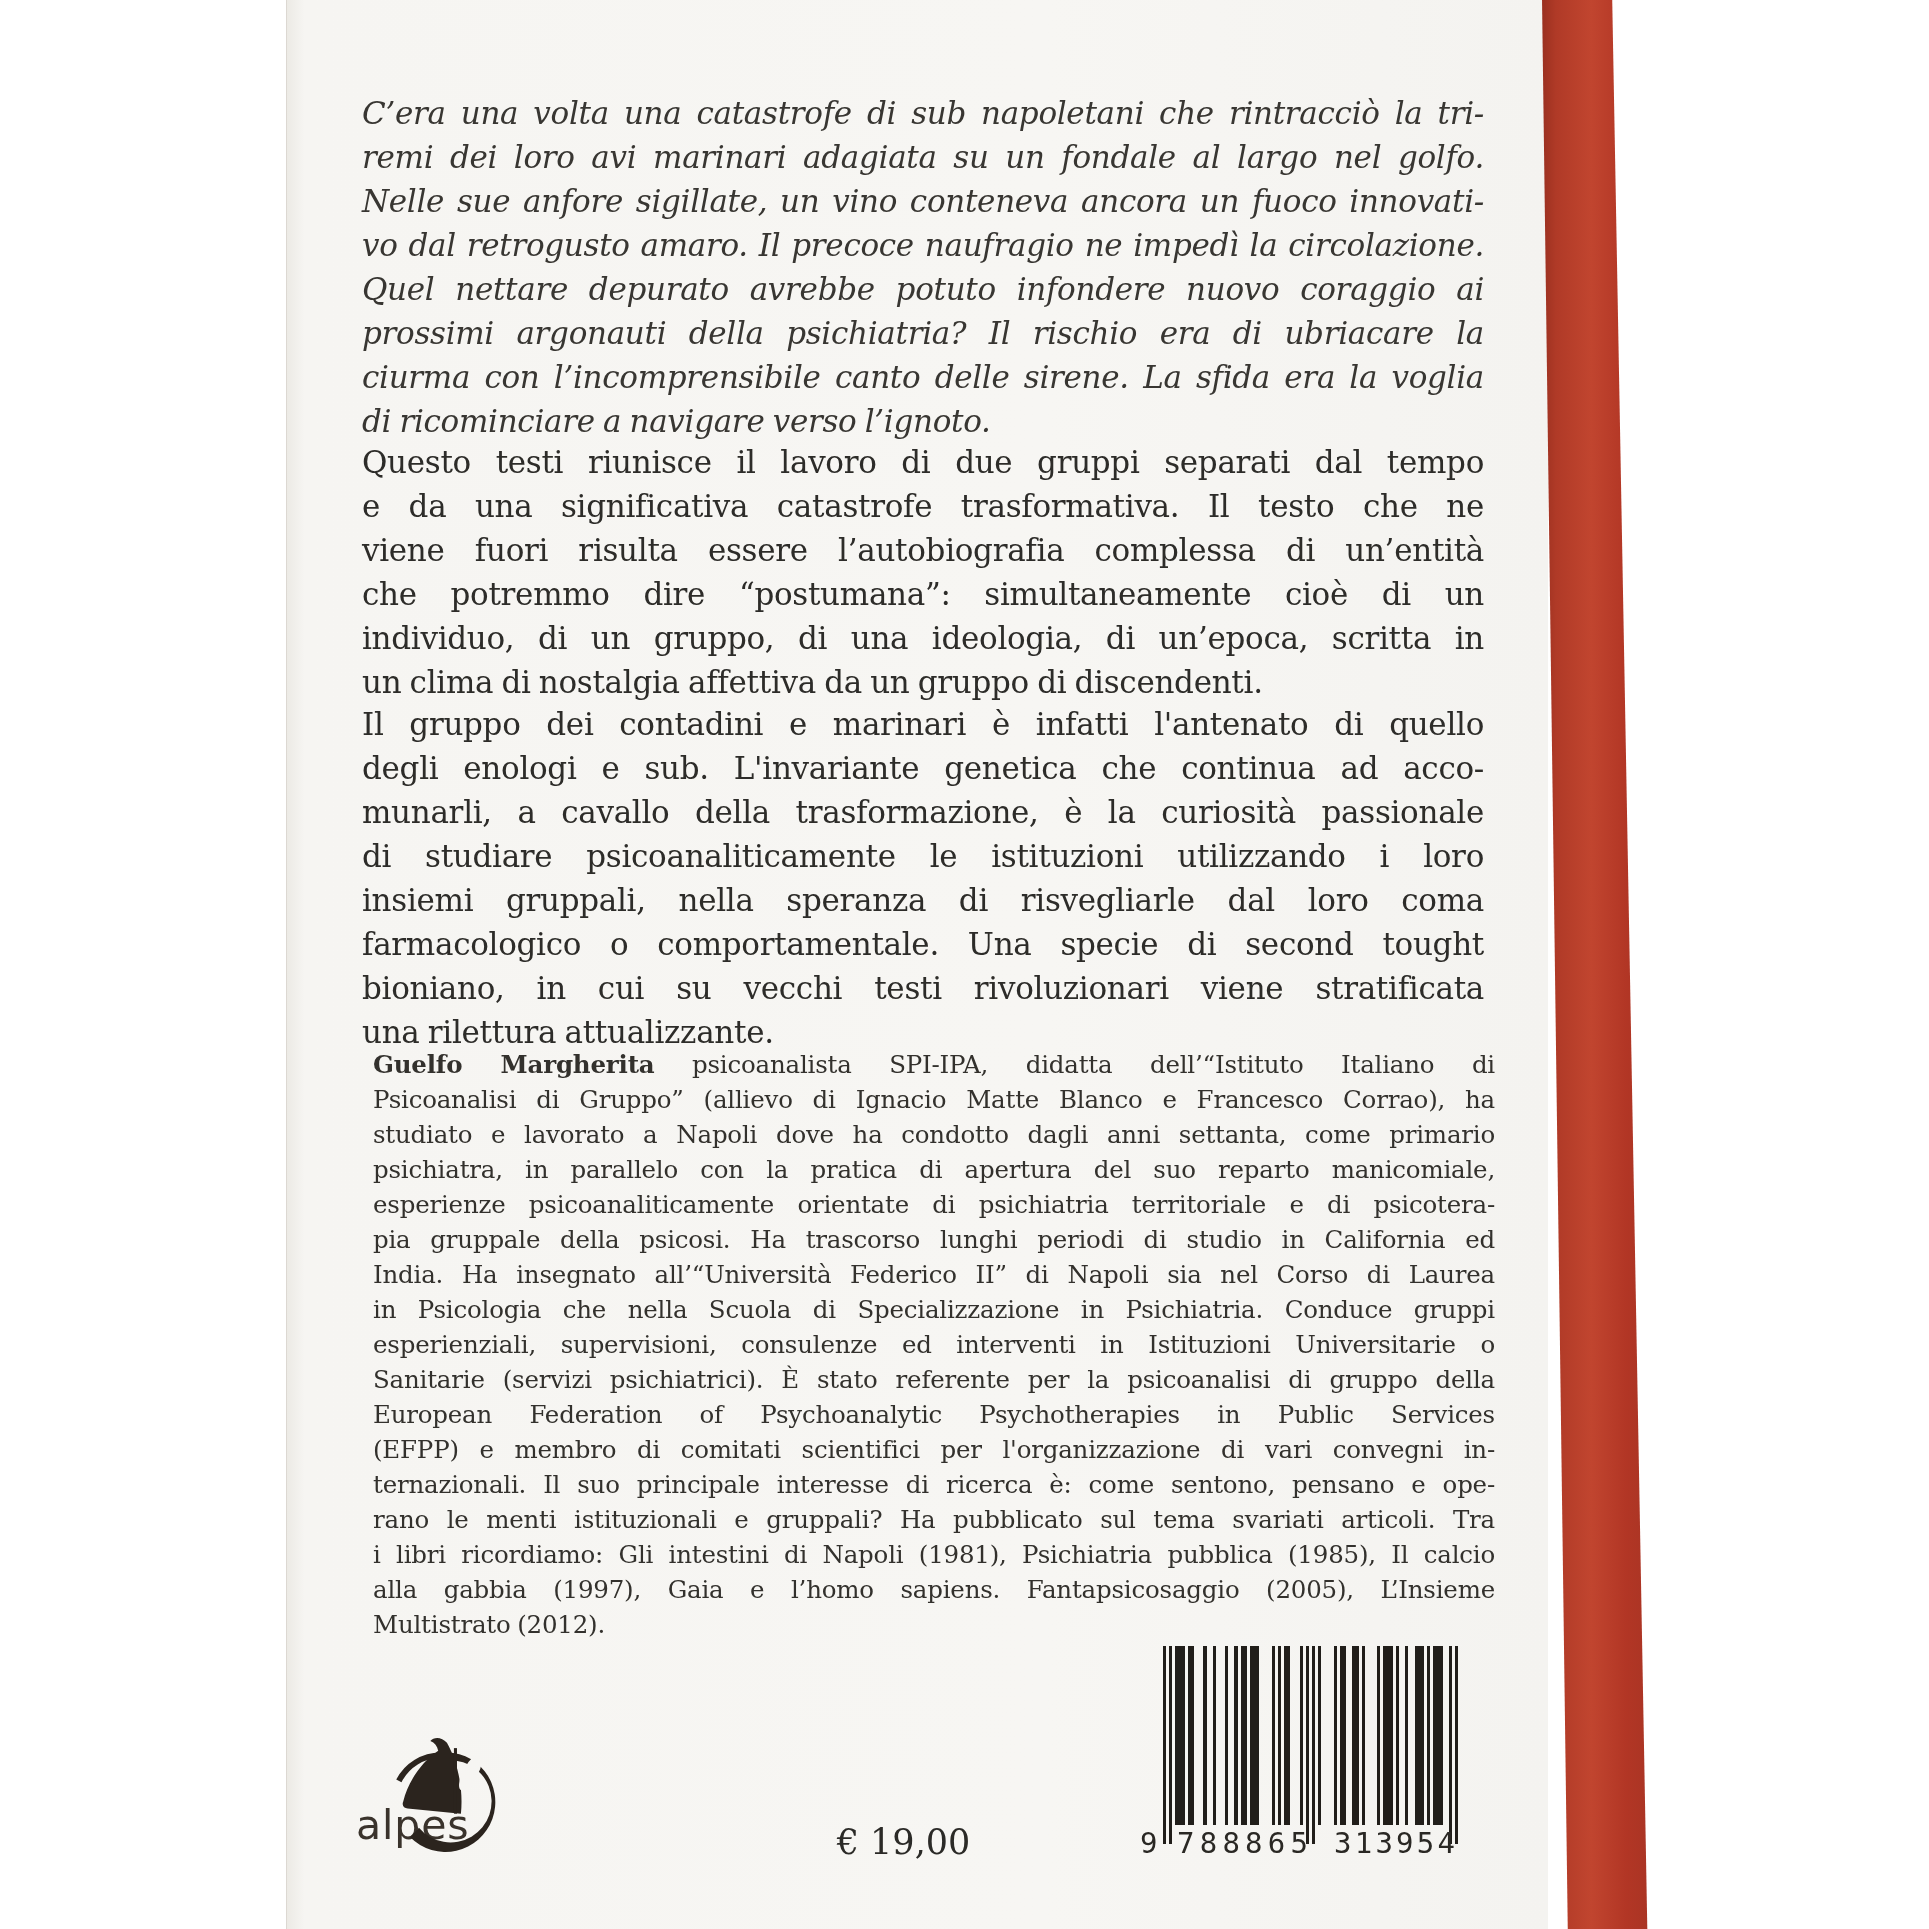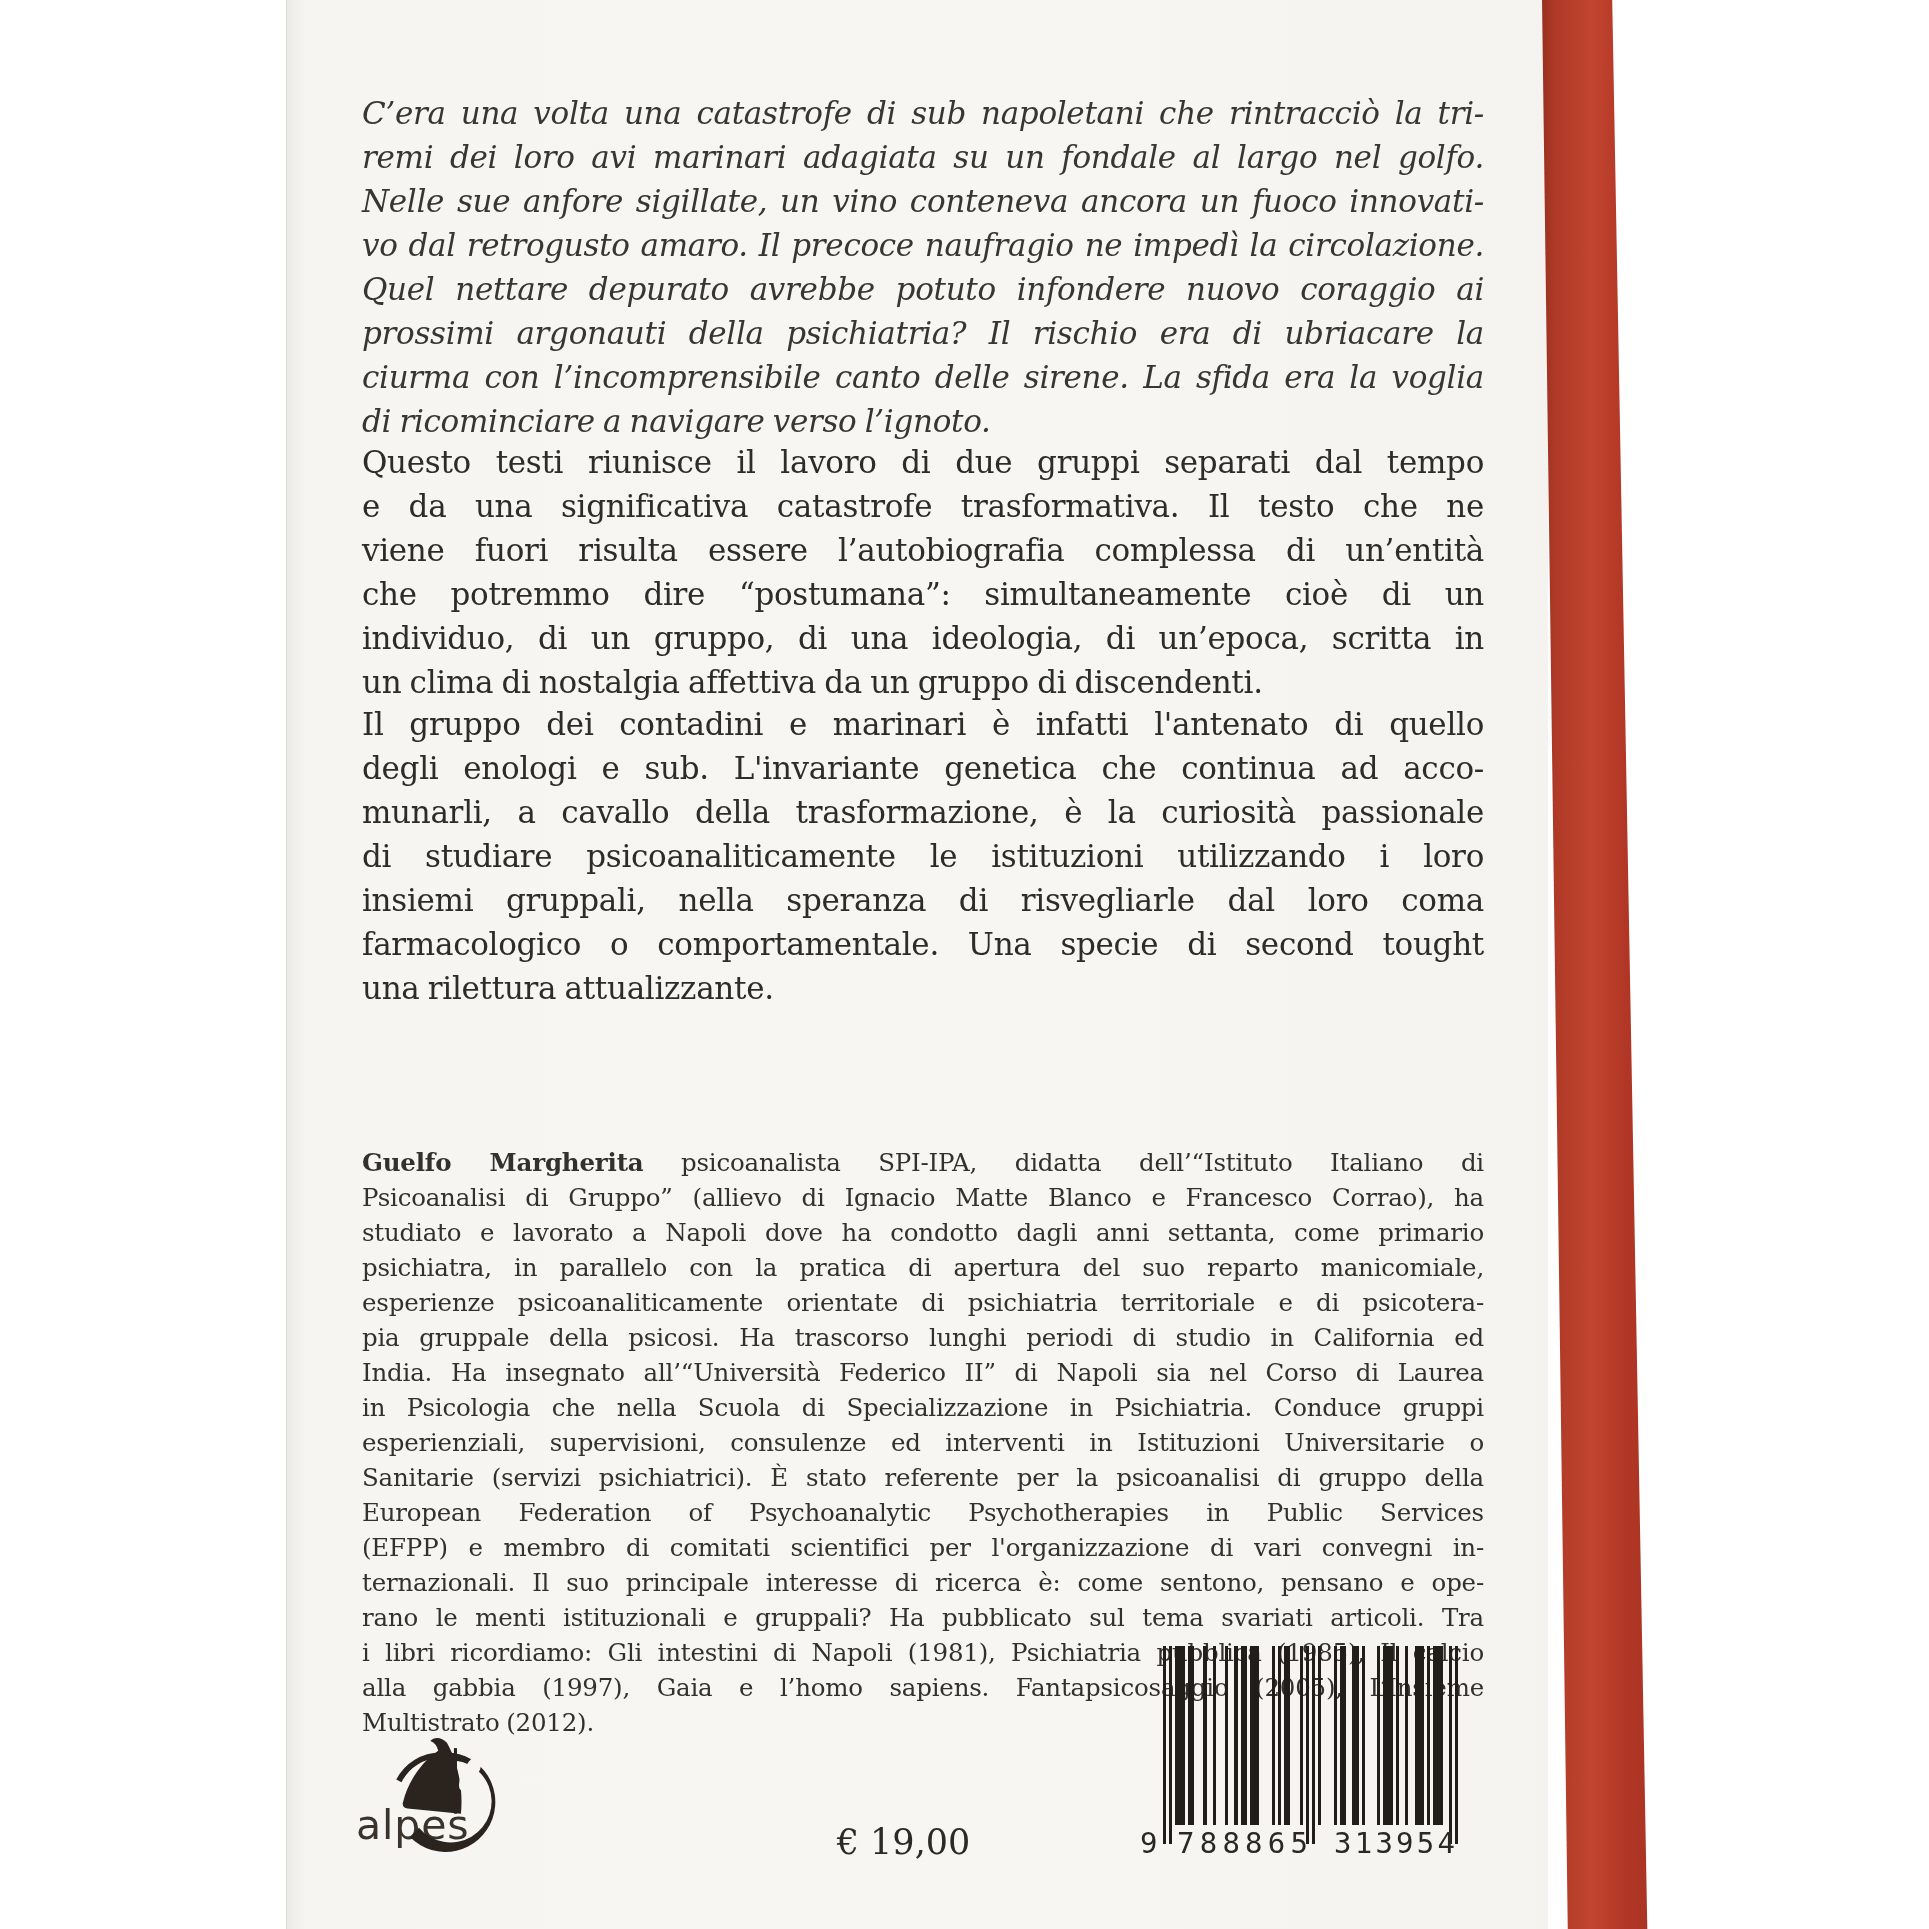--- a/index.html
+++ b/index.html
@@ -21,21 +21,21 @@
   
   .textcol{position:absolute;left:362px;width:1122px;}
   .para .tl{font-size:31px;line-height:44px;color:#2d2c29;
             text-align:justify;text-align-last:justify;
             letter-spacing:-0.3px;word-spacing:-1.3px;white-space:normal;}
   .para .tl:last-child{text-align-last:left;}
   .blurb{top:91px;}
   .blurb .tl{font-style:italic;color:#383632;}
   .body-a{top:440px;}
   .body-b{top:702px;}
-  .bio{top:1145px;}
+  .bio{top:1047px;margin-left:11px;}
   .bio .tl{font-size:24.5px;line-height:35px;color:#33312d;
            letter-spacing:-0.2px;word-spacing:-0.9px;}
   span.i{}
   span.b{font-weight:700;}
 
   
   .logo{position:absolute;left:349px;top:1728px;width:175px;height:135px;}
   .logo svg{position:absolute;left:35px;top:6.1px;z-index:2;}
   .logo .word{position:absolute;left:7px;top:73px;z-index:1;
               font-family:"DejaVu Sans","Liberation Sans",sans-serif;
@@ -85,20 +85,21 @@
       <div class="tl">un clima di nostalgia affettiva da un gruppo di discendenti.</div>
     </div>
 
   <div class="textcol para body-b">
       <div class="tl">Il gruppo dei contadini e marinari è infatti l'antenato di quello</div>
       <div class="tl">degli enologi e sub. L'invariante genetica che continua ad acco-</div>
       <div class="tl">munarli, a cavallo della trasformazione, è la curiosità passionale</div>
       <div class="tl">di studiare psicoanaliticamente le istituzioni utilizzando i loro</div>
       <div class="tl">insiemi gruppali, nella speranza di risvegliarle dal loro coma</div>
       <div class="tl"><span>farmacologico o comportamentale. Una specie di </span><span class="i">second tought</span></div>
+      <div class="tl">bioniano, in cui su vecchi testi rivoluzionari viene stratificata</div>
       <div class="tl">una rilettura attualizzante.</div>
     </div>
 
   <div class="textcol para bio">
       <div class="tl"><span class="b">Guelfo Margherita</span><span> psicoanalista SPI-IPA, didatta dell’“Istituto Italiano di</span></div>
       <div class="tl">Psicoanalisi di Gruppo” (allievo di Ignacio Matte Blanco e Francesco Corrao), ha</div>
       <div class="tl">studiato e lavorato a Napoli dove ha condotto dagli anni settanta, come primario</div>
       <div class="tl">psichiatra, in parallelo con la pratica di apertura del suo reparto manicomiale,</div>
       <div class="tl">esperienze psicoanaliticamente orientate di psichiatria territoriale e di psicotera-</div>
       <div class="tl">pia gruppale della psicosi. Ha trascorso lunghi periodi di studio in California ed</div>

